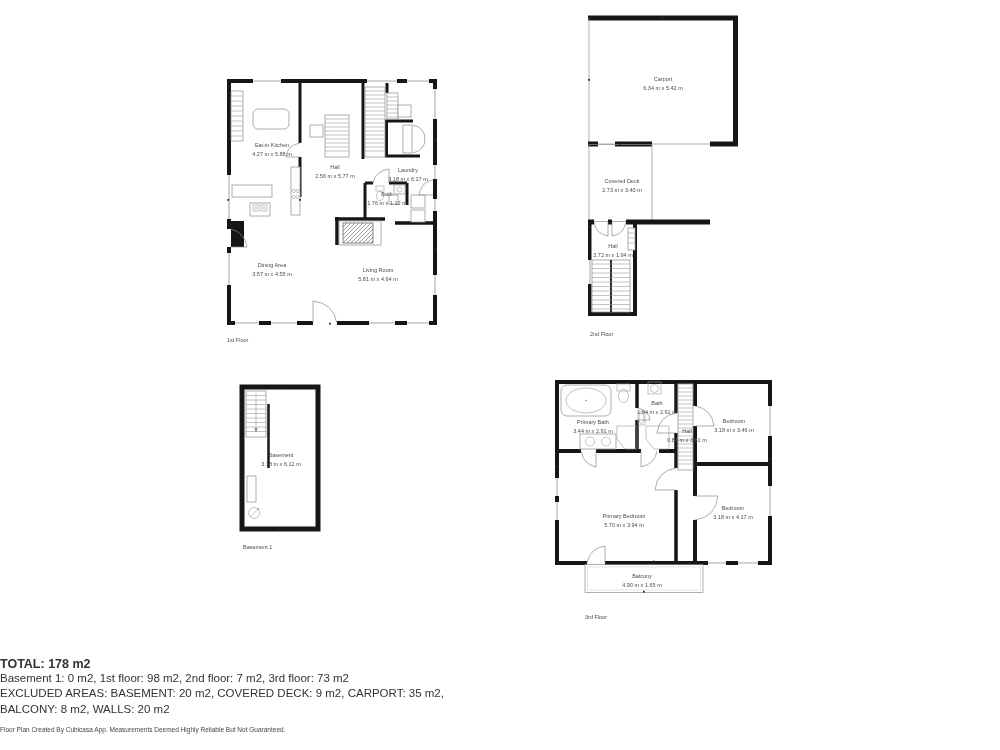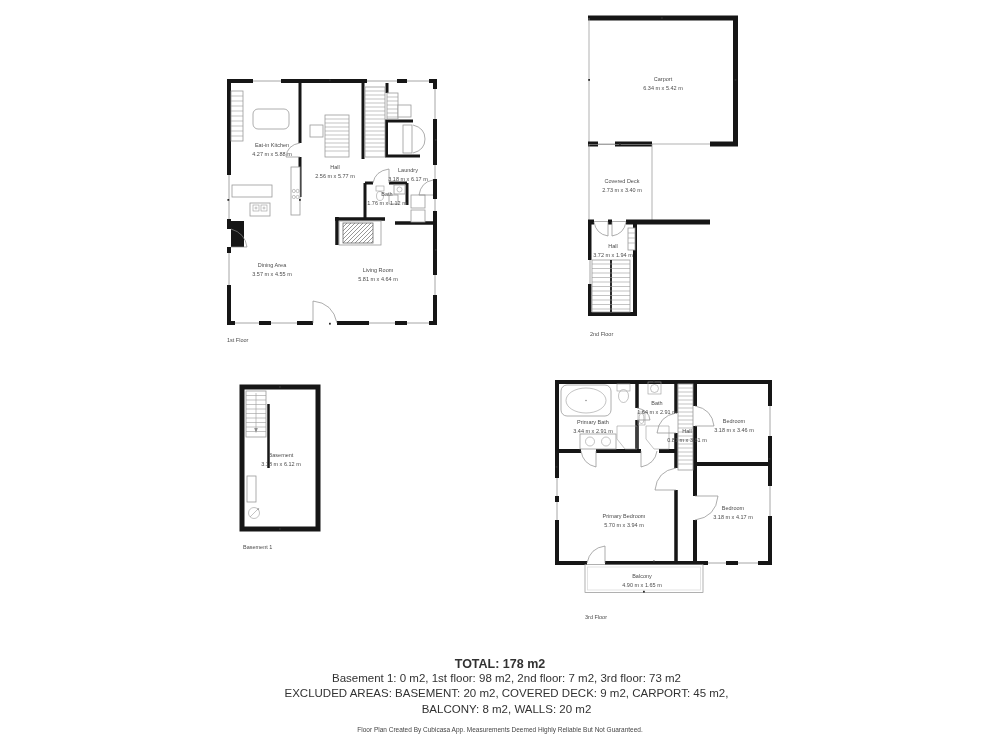--- a/index.html
+++ b/index.html
@@ -5,23 +5,23 @@
   html,body{margin:0;padding:0;background:#fff;}
   #page{position:relative;width:1000px;height:750px;background:#ffffff;overflow:hidden;
         font-family:"Liberation Sans",sans-serif;}
   .plan{position:absolute;}
   .plan svg{display:block;}
   .room-label{position:absolute;transform:translate(-50%,-50%);text-align:center;
               color:#4c4c4c;font-size:5.5px;line-height:1.55;white-space:nowrap;}
   .room-label .rname{display:block;}
   .room-label .rdims{display:block;}
   .caption{position:absolute;font-size:5.5px;color:#4c4c4c;}
-  .summary{position:absolute;left:0;right:0;top:657px;text-align:center;color:#323232;}
+  .summary{position:absolute;left:0;right:0;top:657px;color:#323232;}
   .summary .total{font-size:12.5px;font-weight:bold;line-height:14px;}
-  .summary .line{font-size:11.5px;line-height:15.4px;margin-left:13px;}
+  .summary .line{font-size:11.5px;line-height:15.4px;}
   .summary .disclaimer{font-size:6.5px;color:#454545;margin-top:9px;}
   
   .wall{stroke:#161616;fill:none;}
   .wallfill{fill:#161616;stroke:none;}
   .thin{stroke:#8f8f8f;stroke-width:.7;fill:none;}
   .fix{stroke:#9a9a9a;stroke-width:.8;fill:#ffffff;}
   .fixl{stroke:#9a9a9a;stroke-width:.6;fill:none;}
   .door{stroke:#8a8a8a;stroke-width:.7;fill:none;}
   .win{fill:#ffffff;stroke:none;}
   .winl{stroke:#8f8f8f;stroke-width:.8;fill:none;}
@@ -367,18 +367,18 @@
     <div class="room-label" style="left:89px;top:203px;">
       <span class="rname">Balcony</span>
       <span class="rdims">4.90 m x 1.65 m</span>
     </div>
   </div>
   <div class="caption" style="left:585px;top:614px;">3rd Floor</div>
 
   <div class="summary">
     <div class="total">TOTAL: 178 m2</div>
     <div class="line">Basement 1: 0 m2, 1st floor: 98 m2, 2nd floor: 7 m2, 3rd floor: 73 m2</div>
-    <div class="line">EXCLUDED AREAS: BASEMENT: 20 m2, COVERED DECK: 9 m2, CARPORT: 45 m2,</div>
+    <div class="line">EXCLUDED AREAS: BASEMENT: 20 m2, COVERED DECK: 9 m2, CARPORT: 35 m2,</div>
     <div class="line">BALCONY: 8 m2, WALLS: 20 m2</div>
     <div class="disclaimer">Floor Plan Created By Cubicasa App. Measurements Deemed Highly Reliable But Not Guaranteed.</div>
   </div>
 
 </div>
 
 </body></html>

